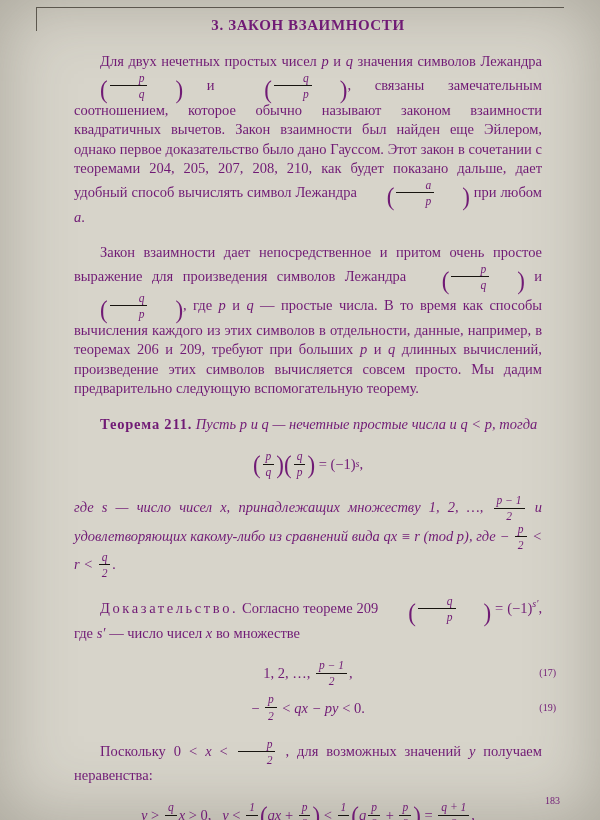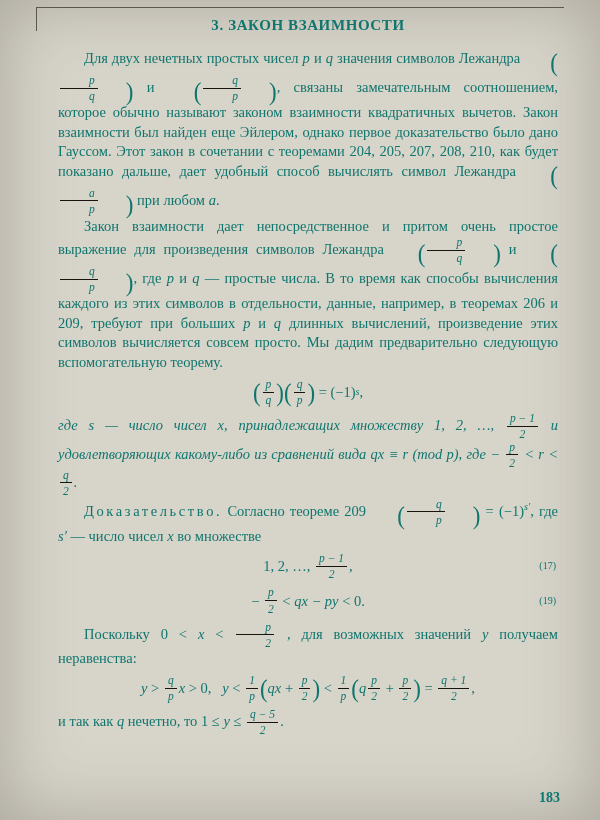--- a/index.html
+++ b/index.html
@@ -3,31 +3,31 @@
 <meta charset="utf-8">
 <style>
   html,body{margin:0;padding:0;}
   body{
     width:600px;height:820px;
     background:#bdbab1;
     font-family:"Liberation Serif","DejaVu Serif",serif;
   }
   .page{
     position:relative;width:600px;height:820px;
-    background:#d7d4ca;color:#0f766e;overflow:hidden;
+    background:#d7d4ca;color:#701a75;overflow:hidden;
     box-shadow:inset 0 0 70px rgba(95,90,75,.38);
   }
   .frame-top{position:absolute;left:36px;top:7px;width:528px;height:1px;background:#5c574e;}
   .frame-left{position:absolute;left:36px;top:7px;width:1px;height:24px;background:#5c574e;}
   .content{position:absolute;left:58px;top:14px;width:500px;}
   .title{
     font-size:15px;line-height:22px;text-align:center;font-weight:bold;
     letter-spacing:.6px;margin:0 0 13px;
   }
-  .para{margin:0;font-size:14.5px;line-height:19.5px;text-align:justify;}
+  .para{margin:16px;font-size:14.5px;line-height:19.5px;text-align:justify;}
   .para.indent{text-indent:26px;}
   .para + .para{margin-top:1px;}
   .it{font-style:italic;}
   .bd{font-weight:bold;letter-spacing:.8px;}
   .spaced{letter-spacing:2.6px;}
   .eq{
     position:relative;display:flex;align-items:center;justify-content:center;
     margin:6px 0;font-size:14.5px;line-height:20px;
   }
   .eq .eq-body{display:inline-flex;align-items:center;flex-wrap:nowrap;white-space:pre;}
@@ -36,36 +36,37 @@
     display:inline-block;vertical-align:-8px;text-align:center;
     line-height:1;margin:0 2px;font-style:italic;
   }
   .frac .num{display:block;border-bottom:1px solid #17140f;padding:0 3px 1.5px;font-size:11.5px;line-height:1.05;}
   .frac .den{display:block;padding-top:1.5px;font-size:11.5px;line-height:1.05;}
   .bigparen{
     display:inline-block;font-size:23px;line-height:1;vertical-align:-7px;
     font-style:normal;font-weight:400;transform:scaleY(1.12);
   }
   sup{font-size:10px;line-height:0;vertical-align:6px;font-style:italic;}
-  .pagenum{position:absolute;right:40px;bottom:14px;font-size:14px;font-weight:bold;margin-top:46px;}
+  .pagenum{position:absolute;right:40px;bottom:14px;font-size:10px;font-weight:normal;margin-top:46px;}
 </style>
 </head>
 <body>
 
 <div class="page">
   <div class="frame-top"></div>
   <div class="frame-left"></div>
 
   <div class="content">
     <h1 class="title">3. ЗАКОН ВЗАИМНОСТИ</h1>
 
     <p class="para indent">Для двух нечетных простых чисел <span class="it">p</span> и <span class="it">q</span> значения символов Лежандра <span class="bigparen">(</span><span class="frac"><span class="num">p</span><span class="den">q</span></span><span class="bigparen">)</span> и <span class="bigparen">(</span><span class="frac"><span class="num">q</span><span class="den">p</span></span><span class="bigparen">)</span>, связаны замечательным соотношением, которое обычно называют законом взаимности квадратичных вычетов. Закон взаимности был найден еще Эйлером, однако первое доказательство было дано Гауссом. Этот закон в сочетании с теоремами 204, 205, 207, 208, 210, как будет показано дальше, дает удобный способ вычислять символ Лежандра <span class="bigparen">(</span><span class="frac"><span class="num">a</span><span class="den">p</span></span><span class="bigparen">)</span> при любом <span class="it">a</span>.</p>
 
     <p class="para indent">Закон взаимности дает непосредственное и притом очень простое выражение для произведения символов Лежандра <span class="bigparen">(</span><span class="frac"><span class="num">p</span><span class="den">q</span></span><span class="bigparen">)</span> и <span class="bigparen">(</span><span class="frac"><span class="num">q</span><span class="den">p</span></span><span class="bigparen">)</span>, где <span class="it">p</span> и <span class="it">q</span> — простые числа. В то время как способы вычисления каждого из этих символов в отдельности, данные, например, в теоремах 206 и 209, требуют при больших <span class="it">p</span> и <span class="it">q</span> длинных вычислений, произведение этих символов вычисляется совсем просто. Мы дадим предварительно следующую вспомогательную теорему.</p>
 
+    <p class="para indent"><span class="bd">Теорема 211.</span><span class="it"> Пусть p и q — нечетные простые числа и q &lt; p, тогда</span></p>
 
     <div class="eq">
       <span class="eq-body"><span class="bigparen">(</span><span class="frac"><span class="num">p</span><span class="den">q</span></span><span class="bigparen">)</span><span class="bigparen">(</span><span class="frac"><span class="num">q</span><span class="den">p</span></span><span class="bigparen">)</span> = (−1)<sup>s</sup>,</span>
     </div>
 
     <p class="para"><span class="it">где s — число чисел x, принадлежащих множеству 1, 2, …, </span><span class="frac"><span class="num">p − 1</span><span class="den">2</span></span><span class="it"> и удовлетворяющих какому-либо из сравнений вида qx ≡ r (mod p), где − </span><span class="frac"><span class="num">p</span><span class="den">2</span></span><span class="it"> &lt; r &lt; </span><span class="frac"><span class="num">q</span><span class="den">2</span></span><span class="it">.</span></p>
 
     <p class="para indent"><span class="spaced">Доказательство.</span> Согласно теореме 209 <span class="bigparen">(</span><span class="frac"><span class="num">q</span><span class="den">p</span></span><span class="bigparen">)</span> = (−1)<sup>s′</sup>, где <span class="it">s′</span> — число чисел <span class="it">x</span> во множестве</p>
 
     <div class="eq">

